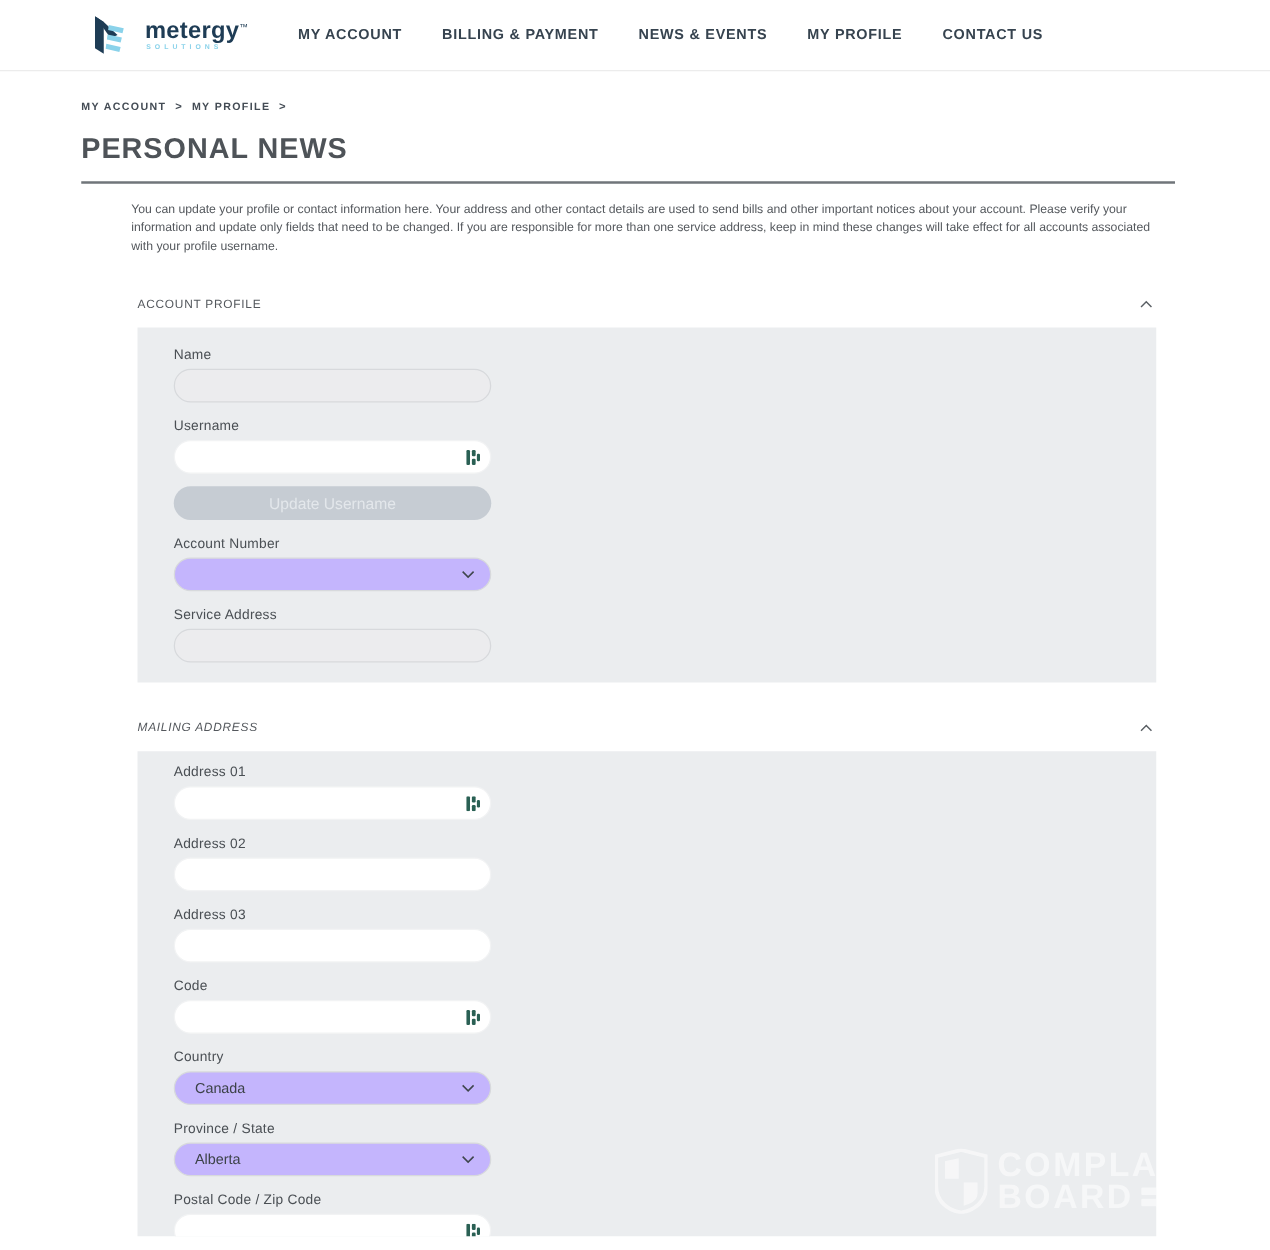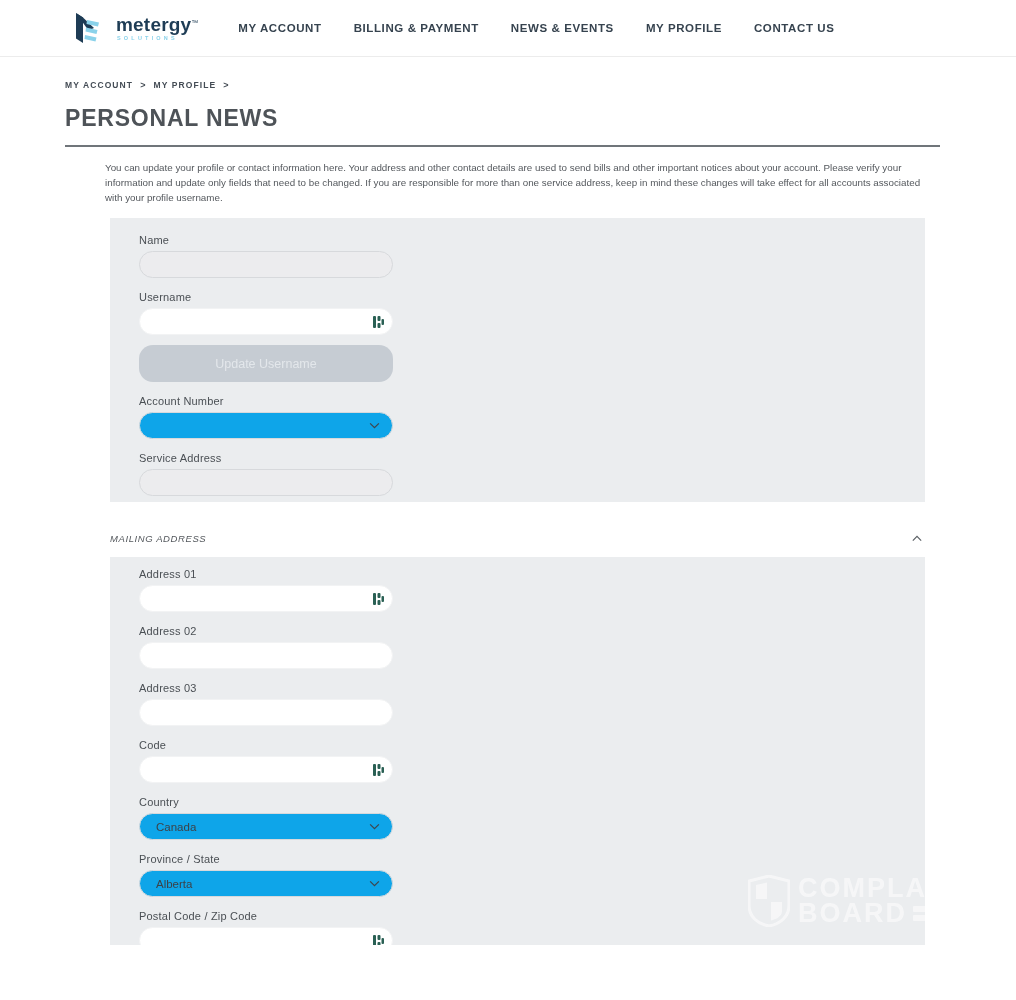--- a/index.html
+++ b/index.html
@@ -41,28 +41,28 @@
   .panel-2 { height:388px; padding:11px 0 0 29px; position:relative; overflow:hidden; }
 
   .field-label { font-size:11px; color:#4a4f54; margin-bottom:5px; letter-spacing:0.2px; }
   .field-gap { margin-top:13px; }
   .fwrap { position:relative; width:254px; }
   .pill { width:254px; height:27px; border-radius:14px; font-size:11px;
           padding:0 14px; outline:none; font-family:"Liberation Sans", sans-serif; color:#3c4248; }
   .pill.disabled { background:#ececee; border:1px solid #d7d9dc; }
   .pill.white { background:#ffffff; border:1px solid #f2f3f4; }
   .pill.icon-pad { padding-right:28px; }
-  .selectbox { width:254px; height:27px; border-radius:14px; background:#0ea5e9;
+  .selectbox { width:254px; height:27px; border-radius:14px; background:#c4b5fd;
                border:1px solid #d7d9dc; display:flex; align-items:center;
                padding:0 12px 0 16px; cursor:pointer; justify-content:space-between; }
   .select-value { font-size:11.5px; color:#3c4248; }
   .chev-down { width:11px; height:7px; flex-shrink:0; }
   .pm-icon { position:absolute; right:9px; top:8px; width:11px; height:12px; cursor:pointer; }
 
-  .btn-update { margin-top:10px; width:254px; height:37px; border-radius:14px;
+  .btn-update { margin-top:10px; width:254px; height:27px; border-radius:14px;
                 background:#c6ccd3; border:none; color:#e3e7eb; font-size:12.5px;
                 font-family:"Liberation Sans", sans-serif; cursor:default; }
 
   
   .watermark { position:absolute; left:638px; top:318px; display:flex; align-items:center;
                gap:8px; opacity:0.55; }
   .wm-shield { width:42px; height:52px; }
   .wm-text { color:#ffffff; font-weight:bold; line-height:25px; font-size:27px;
              letter-spacing:2px; white-space:nowrap; }
   .wm-row2 { display:flex; align-items:center; gap:6px; }
@@ -102,20 +102,26 @@
     <span class="crumb-sep">&gt;</span>
     <span class="crumb">MY PROFILE</span>
     <span class="crumb-sep">&gt;</span>
   </div>
 
   <div class="page-title">PERSONAL NEWS</div>
   <div class="title-divider"></div>
 
   <div class="page-desc">You can update your profile or contact information here. Your address and other contact details are used to send bills and other important notices about your account. Please verify your information and update only fields that need to be changed. If you are responsible for more than one service address, keep in mind these changes will take effect for all accounts associated with your profile username.</div>
 
+  <div class="section-head first">
+    <span class="section-title">ACCOUNT PROFILE</span>
+    <svg class="chev-up" viewBox="0 0 12 8">
+      <polyline points="1,6.5 6,1.5 11,6.5" fill="none" stroke="#5a5f64" stroke-width="1.4"></polyline>
+    </svg>
+  </div>
 
   <div class="panel panel-1">
     <div class="field-label">Name</div>
     <div class="fwrap">
       <input class="pill disabled" type="text" style="">
     </div>
 
     <div class="field-label field-gap">Username</div>
     <div class="fwrap">
       <input class="pill white icon-pad" type="text" style="">

